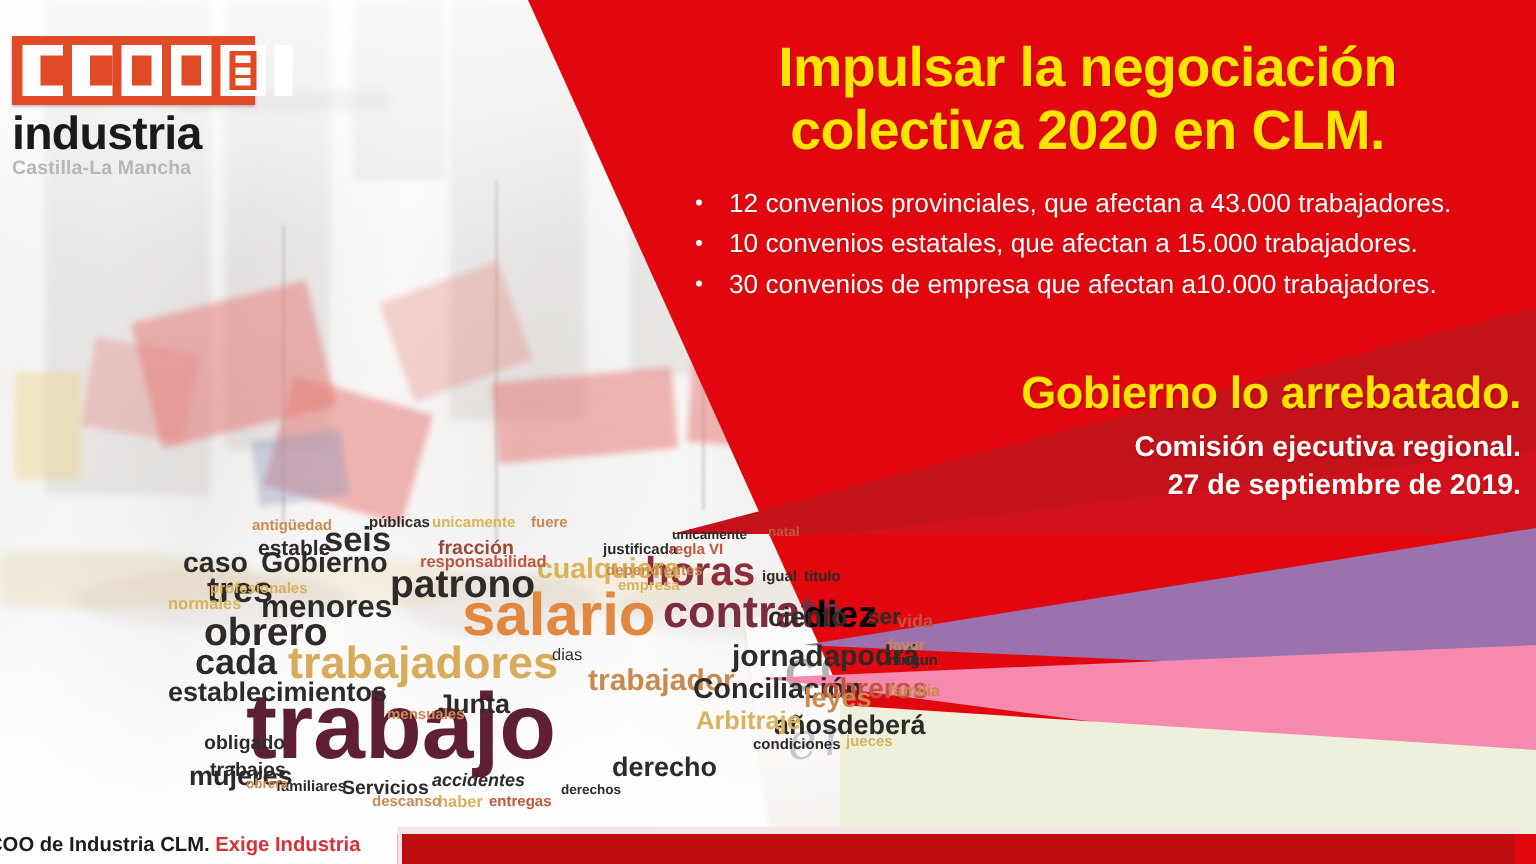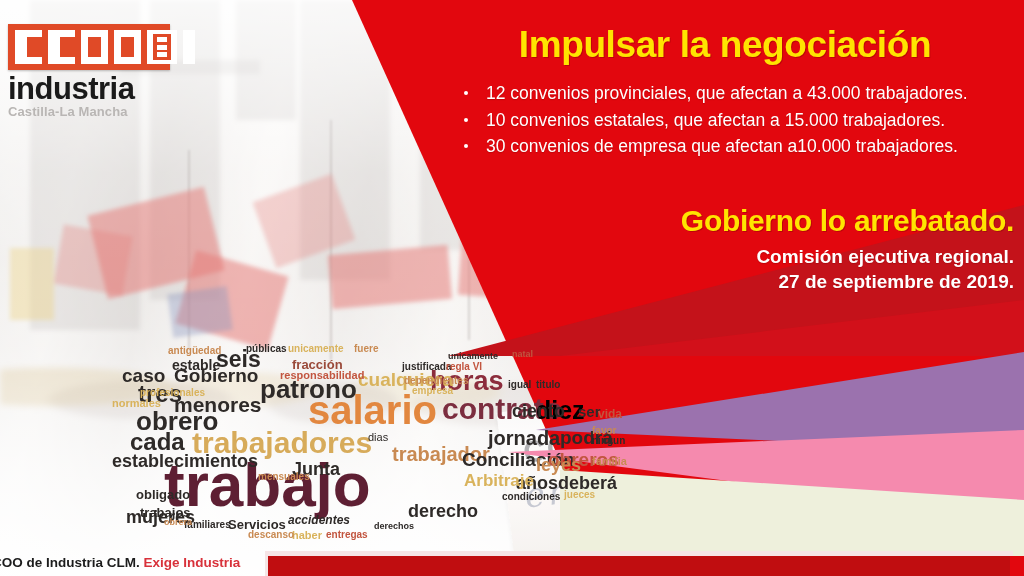--- a/index.html
+++ b/index.html
@@ -478,20 +478,21 @@
         <span class="gl" style="width:12px;"></span>
       </div>
     </div>
     <div class="logo-industria">industria</div>
     <div class="logo-region">Castilla-La Mancha</div>
   </div>
 
   <div class="copy">
     <h1 class="headline">
       <span>Impulsar la negociación</span><br>
+      <span>colectiva 2020 en CLM.</span>
     </h1>
 
     <ul class="bullets" id="bullets">
         <li>12 convenios provinciales, que afectan a 43.000 trabajadores.</li>
         <li>10 convenios estatales, que afectan a 15.000 trabajadores.</li>
         <li>30 convenios de empresa que afectan a10.000 trabajadores.</li>
       </ul>
 
     <p class="slogan">Gobierno lo arrebatado.</p>
 

